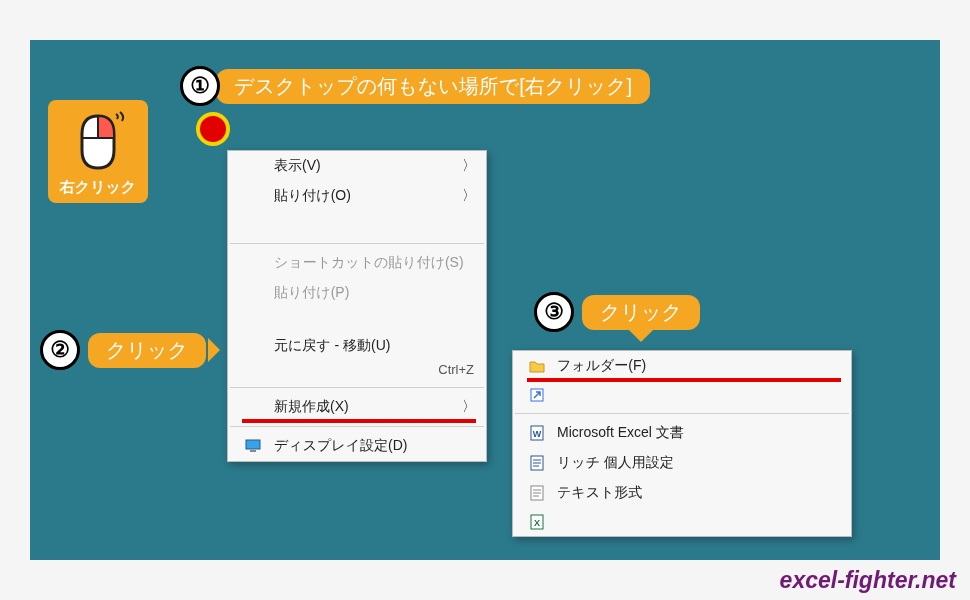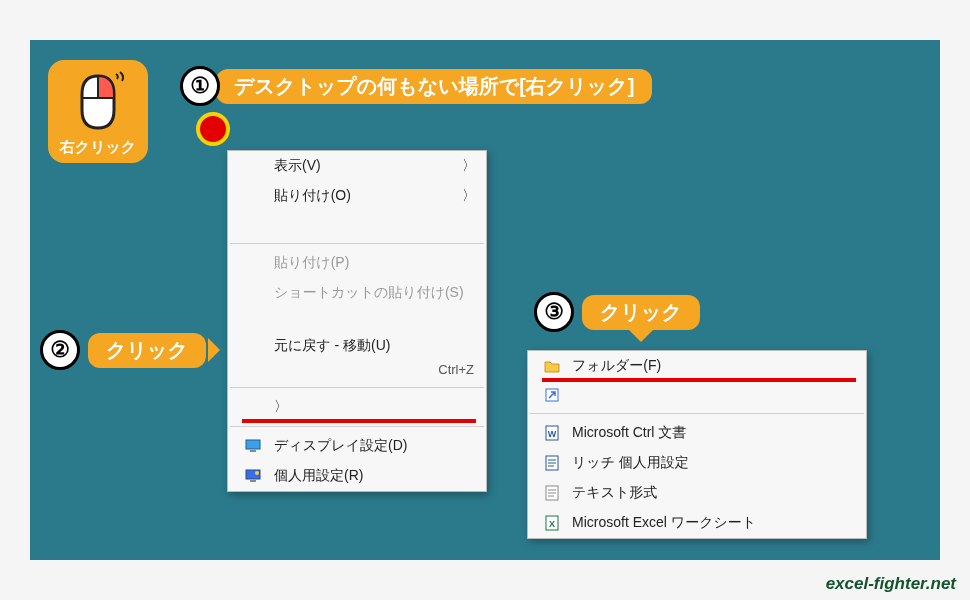--- a/index.html
+++ b/index.html
@@ -1,43 +1,43 @@
 <!DOCTYPE html>
 <html><head>
 <meta charset="utf-8">
 <style>
 * { margin: 0; padding: 0; box-sizing: border-box; font-family: "Meiryo", "Yu Gothic", sans-serif; }
 body { width: 970px; height: 600px; background: #f5f5f5; position: relative; overflow: hidden; }
 .desktop { position: absolute; top: 40px; left: 30px; right: 30px; bottom: 40px; background: #2b7a8c; }
-.watermark { position: absolute; right: 14px; bottom: 6px; font-size: 17px; font-style: italic; font-weight: bold; color: #14532d; }
+.watermark { position: absolute; right: 14px; bottom: 6px; font-size: 23px; font-style: italic; font-weight: bold; color: #701a75; }
 
 .mouse-badge { position: absolute; top: 60px; left: 48px; width: 100px; text-align: center; }
-.mouse-box { background: #f5a623; border-radius: 16px; padding: 10px 8px 6px; display: flex; flex-direction: column; align-items: center; }
+.mouse-box { background: #f5a623; border-radius: 8px; padding: 10px 8px 6px; display: flex; flex-direction: column; align-items: center; margin-top: 40px; }
 .mouse-svg { width: 56px; height: 64px; }
 .mouse-label { color: #fff; font-weight: bold; font-size: 15px; margin-top: 4px; }
 
 .annot-badge { position: absolute; display: flex; align-items: center; z-index: 50; }
 .annot-circle { width: 40px; height: 40px; border-radius: 50%; background: #fff; border: 3px solid #000; display: flex; align-items: center; justify-content: center; font-size: 22px; font-weight: bold; z-index: 2; }
-.annot-bubble { background: #f5a623; color: #fff; font-weight: bold; font-size: 20px; padding: 4px 18px; border-radius: 12px; position: relative; }
+.annot-bubble { background: #f5a623; color: #fff; font-weight: normal; font-size: 20px; padding: 4px 18px; border-radius: 12px; position: relative; }
 .annot-bubble.left-tail::before { content: ""; position: absolute; right: -14px; top: 50%; transform: translateY(-50%); border: 12px solid transparent; border-left-color: #f5a623; border-right: none; }
 .annot-bubble.down-tail::after { content: ""; position: absolute; left: 50%; bottom: -12px; transform: translateX(-50%); border: 12px solid transparent; border-top-color: #f5a623; border-bottom: none; }
 
 .annot1 { top: 66px; left: 180px; }
 .annot1 .annot-bubble { margin-left: -4px; }
 .click-target { position: absolute; top: 112px; left: 196px; width: 34px; height: 34px; border-radius: 50%; background: #e30000; border: 4px solid #f5d400; z-index: 40; }
 
 .annot2 { top: 330px; left: 40px; }
 .annot2 .annot-bubble { margin-left: 8px; margin-right: 18px; }
 
 .annot3 { top: 292px; left: 534px; flex-direction: row; }
 .annot3 .annot-bubble { margin-left: 8px; }
 
 .menu { position: absolute; background: #f7f7f7; border: 1px solid #bbb; box-shadow: 2px 3px 8px rgba(0,0,0,0.3); font-size: 14px; color: #222; }
 .menu1 { top: 150px; left: 227px; width: 260px; }
-.menu2 { top: 350px; left: 512px; width: 340px; margin-left: 15px; }
+.menu2 { top: 350px; left: 512px; width: 340px; }
 .menu-item { display: flex; align-items: center; padding: 6px 12px 6px 14px; cursor: default; position: relative; }
 .menu-item.disabled { color: #9a9a9a; }
 .menu-item .icon { width: 20px; height: 16px; margin-right: 10px; display: inline-flex; align-items: center; justify-content: center; }
 .menu-item .label { flex: 1; }
 .menu-item .shortcut { color: #555; font-size: 13px; margin-top: 48px; }
 .menu-item .chevron { width: 12px; text-align: right; }
 .menu-sep { height: 1px; background: #d0d0d0; margin: 4px 2px; }
 .red-underline { position: absolute; left: 14px; right: 10px; bottom: -1px; height: 4px; background: #e30000; }
 .menu1 .menu-item .icon { width: 22px; }
 
@@ -88,56 +88,47 @@
     <span class="icon"></span>
     <span class="label">貼り付け(O)</span>
     <span class="chevron">〉</span>
   </div>
   <div class="menu-item">
     <span class="icon"></span>
   </div>
   <div class="menu-sep"></div>
   <div class="menu-item disabled">
     <span class="icon"></span>
-    <span class="label">貼り付け(P)</span>
+    <span class="label">ショートカットの貼り付け(S)</span>
   </div>
   <div class="menu-item disabled">
     <span class="icon"></span>
-    <span class="label">ショートカットの貼り付け(S)</span>
+    <span class="label">貼り付け(P)</span>
   </div>
   <div class="menu-item">
     <span class="icon"></span>
     <span class="label">元に戻す - 移動(U)</span>
     <span class="shortcut">Ctrl+Z</span>
   </div>
   <div class="menu-sep"></div>
   <div class="menu-item">
     <span class="icon"></span>
+    <span class="label">新規作成(X)</span>
     <span class="chevron">〉</span>
     <div class="red-underline"></div>
   </div>
   <div class="menu-sep"></div>
   <div class="menu-item">
     <span class="icon">
       <svg viewBox="0 0 16 16">
           <rect x="1" y="2" width="14" height="9" fill="#3aa0e8" stroke="#1a5f90"></rect>
           <rect x="5" y="12" width="6" height="2" fill="#888"></rect>
         </svg>
     </span>
     <span class="label">ディスプレイ設定(D)</span>
-  </div>
-  <div class="menu-item">
-    <span class="icon">
-      <svg viewBox="0 0 16 16">
-          <rect x="1" y="2" width="14" height="9" fill="#3a6ee8" stroke="#2a4a90"></rect>
-          <rect x="5" y="12" width="6" height="2" fill="#888"></rect>
-          <circle cx="12" cy="5" r="2" fill="#ffcc33"></circle>
-        </svg>
-    </span>
-    <span class="label">個人用設定(R)</span>
   </div>
 </div>
 
 <div class="menu menu2">
   <div class="menu-item">
     <span class="icon">
       <svg viewBox="0 0 16 16">
           <path d="M1 4 h5 l2 2 h7 v8 h-14 z" fill="#f7c948" stroke="#c79a20"></path>
         </svg>
     </span>
@@ -153,21 +144,21 @@
     </span>
   </div>
   <div class="menu-sep"></div>
   <div class="menu-item">
     <span class="icon">
       <svg viewBox="0 0 16 16">
           <rect x="2" y="1" width="12" height="14" fill="#fff" stroke="#2b579a"></rect>
           <text x="8" y="12" text-anchor="middle" font-size="9" fill="#2b579a" font-weight="bold">W</text>
         </svg>
     </span>
-    <span class="label">Microsoft Ctrl 文書</span>
+    <span class="label">Microsoft Excel 文書</span>
   </div>
   <div class="menu-item">
     <span class="icon">
       <svg viewBox="0 0 16 16">
           <rect x="2" y="1" width="12" height="14" fill="#fff" stroke="#2b579a"></rect>
           <line x1="4" y1="5" x2="12" y2="5" stroke="#2b579a"></line>
           <line x1="4" y1="8" x2="12" y2="8" stroke="#2b579a"></line>
           <line x1="4" y1="11" x2="10" y2="11" stroke="#2b579a"></line>
         </svg>
     </span>
@@ -184,17 +175,16 @@
     </span>
     <span class="label">テキスト形式</span>
   </div>
   <div class="menu-item">
     <span class="icon">
       <svg viewBox="0 0 16 16">
           <rect x="2" y="1" width="12" height="14" fill="#fff" stroke="#217346"></rect>
           <text x="8" y="12" text-anchor="middle" font-size="9" fill="#217346" font-weight="bold">X</text>
         </svg>
     </span>
-    <span class="label">Microsoft Excel ワークシート</span>
   </div>
 </div>
 
 <div class="watermark">excel-fighter.net</div>
 
 </body></html>

